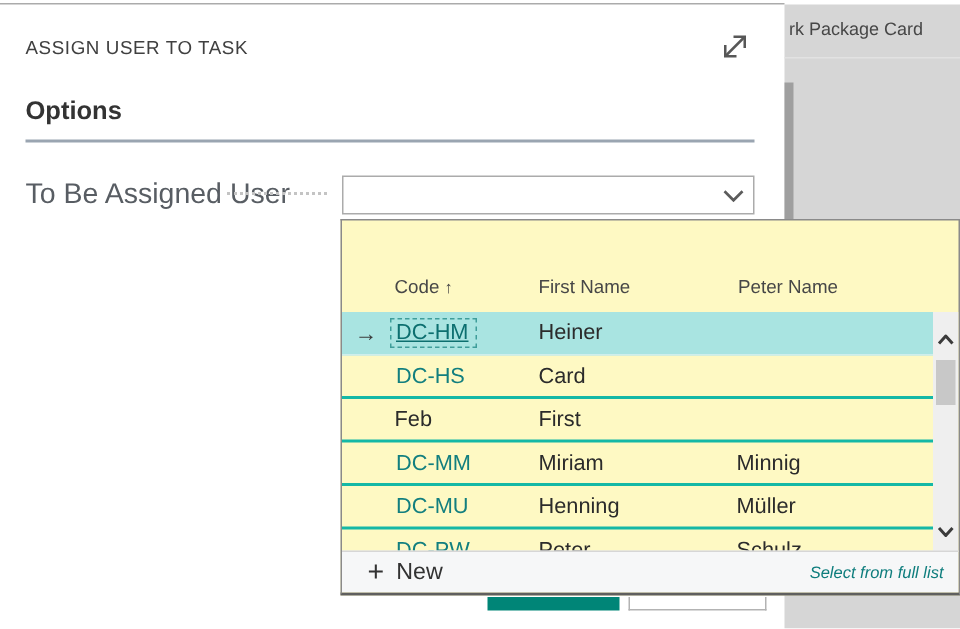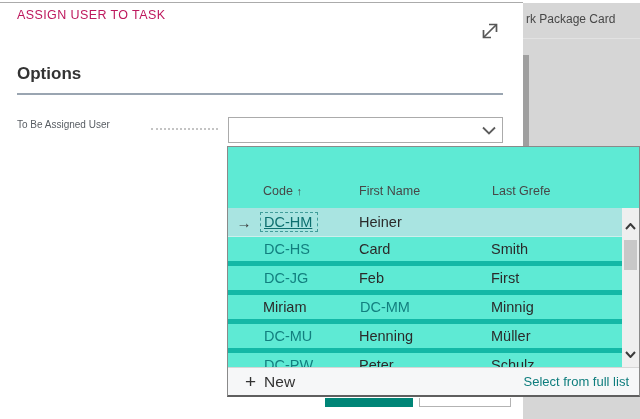--- a/index.html
+++ b/index.html
@@ -13,63 +13,63 @@
   .abs { position:absolute; }
 
   
   .backdrop { left:523px; top:3px; width:117px; height:416px; background:#d6d6d6; z-index:1; }
   .backdrop-title { position:absolute; left:3px; top:9px; font-size:12px; color:#474747; white-space:nowrap; }
   .backdrop-line { position:absolute; left:0; top:35px; width:100%; height:1px; background:#e2e2e2; }
   .backdrop-scrollstrip { position:absolute; left:0; top:52px; width:6px; height:91px; background:#9f9f9f; }
 
   
   .dialog-top-border { left:0; top:2px; width:523px; height:1px; background:#ababab; z-index:2; }
-  .dialog-title { left:17px; top:8px; font-size:12.5px; letter-spacing:0.4px; color:#be185d; z-index:2; }
+  .dialog-title { left:17px; top:25px; font-size:12.5px; letter-spacing:0.4px; color:#404040; z-index:2; }
   .expand-icon { left:478px; top:19px; width:24px; height:24px; z-index:2; cursor:pointer; }
   .section-heading { left:17px; top:64px; font-size:17px; font-weight:bold; color:#333333; z-index:2; }
   .section-rule { left:17px; top:93px; width:486px; height:2px; background:#9aa5b1; z-index:2; }
 
-  .field-label { left:17px; top:119px; font-size:10px; color:#585d63; z-index:2; }
+  .field-label { left:17px; top:119px; font-size:19px; color:#585d63; z-index:2; }
   .dotted-leader { left:151px; top:128px; width:67px; height:2px; border-top:2px dotted #c4c4c4; z-index:2; }
   .combobox { left:228px; top:117px; width:275px; height:26px; background:#fff; border:1px solid #ababab; z-index:2; display:flex; align-items:center; }
   .combobox input { flex:1; border:none; outline:none; height:100%; padding:0 6px; font-size:13.5px; background:transparent; font-family:inherit; }
   .combo-chevron { width:26px; height:100%; display:flex; align-items:center; justify-content:center; cursor:pointer; }
 
   
   .btn-primary-clip { left:325px; top:398px; width:88px; height:9px; background:#008577; z-index:2; }
   .btn-secondary-clip { left:419px; top:398px; width:92px; height:9px; background:#ffffff; border:1px solid #b3b3b3; border-top:none; z-index:2; }
 
   
-  .dropdown { left:227px; top:146px; width:413px; height:251px; background:#5eead4; border:1px solid #8a8a8a; border-bottom:2px solid #5f5f5f; z-index:3; overflow:hidden; }
+  .dropdown { left:227px; top:146px; width:413px; height:251px; background:#fef9c3; border:1px solid #8a8a8a; border-bottom:2px solid #5f5f5f; z-index:3; overflow:hidden; }
   .dd-header { position:absolute; left:0; top:0; width:100%; height:61px; }
   .dd-header .hdr { position:absolute; bottom:10px; font-size:12.5px; color:#474747; white-space:nowrap; }
   .hdr-code { left:35px; }
   .hdr-first { left:131px;margin-top:18px; }
   .hdr-last { left:264px; }
   .sort-arrow { font-size:11px; color:#474747; }
 
   .dd-list { position:absolute; left:0; top:61px; right:17px; height:160px; overflow:hidden; }
-  .dd-row { display:grid; grid-template-columns:32px 96px 132px 1fr; align-items:center; height:29px; border-bottom:5px solid #14b8a6; font-size:14.5px; color:#2b2b2b; cursor:pointer; background:transparent; }
+  .dd-row { display:grid; grid-template-columns:32px 96px 132px 1fr; align-items:center; height:29px; border-bottom:2px solid #14b8a6; font-size:14.5px; color:#2b2b2b; cursor:pointer; background:transparent; }
   .dd-row.selected { background:#a9e4e1; border-bottom:1px solid #cfeeec; }
   .row-arrow { justify-self:center; font-size:15px; color:#3a3a3a; }
   .cell { white-space:nowrap; overflow:hidden; }
   .cell.code { color:#127f7f; padding-left:4px; }
   .cell.code.focused { text-decoration:underline; outline:1px dashed #3f9d9a; outline-offset:-1px; padding:2px 6px 2px 4px; width:max-content; color:#0c6f6f;margin-top:8px; }
   .cell.name { padding-left:3px; }
 
   .dd-scrollbar { position:absolute; right:0; top:61px; width:17px; height:160px; background:#efefef; }
   .sb-btn { position:absolute; left:0; width:17px; height:16px; display:flex; align-items:center; justify-content:center; cursor:pointer; }
   .sb-up { top:10px; }
   .sb-down { bottom:6px; }
   .sb-thumb { position:absolute; left:2px; top:32px; width:13px; height:30px; background:#c8c8c8; cursor:grab; }
 
   .dd-footer { position:absolute; left:0; bottom:0; width:100%; height:28px; border-top:1px solid #d6d6d6; display:flex; align-items:center; justify-content:space-between; padding:0 10px 0 17px; background:#f6f7f8; }
   .footer-new { display:flex; align-items:center; gap:8px; font-size:15.5px; color:#333; cursor:pointer; }
   .plus-glyph { font-size:19px; font-weight:300; color:#333; line-height:1; }
-  .footer-select { font-size:13px; color:#0e7d7d; cursor:pointer; }
+  .footer-select { font-size:11px; color:#0e7d7d; cursor:pointer;font-style:italic; }
 </style>
 </head>
 <body>
 
 <div class="abs backdrop">
   <div class="backdrop-title">rk Package Card</div>
   <div class="backdrop-line"></div>
   <div class="backdrop-scrollstrip"></div>
 </div>
 
@@ -101,45 +101,43 @@
 <div class="abs btn-secondary-clip"></div>
 
 <div class="abs dropdown">
 
   <div class="dd-header">
     <span class="hdr hdr-code">
       <span>Code</span>
       <span class="sort-arrow">↑</span>
     </span>
     <span class="hdr hdr-first">First Name</span>
-    <span class="hdr hdr-last">Last Grefe</span>
+    <span class="hdr hdr-last">Peter Name</span>
   </div>
 
   <div class="dd-list">
     <div class="dd-row selected">
       <span class="row-arrow">→</span>
       <span><span class="cell code focused">DC-HM</span></span>
       <span class="cell name">Heiner</span>
     </div>
     <div class="dd-row">
       <span></span>
       <span class="cell code">DC-HS</span>
       <span class="cell name">Card</span>
-      <span class="cell name">Smith</span>
     </div>
     <div class="dd-row">
       <span></span>
-      <span class="cell code">DC-JG</span>
       <span class="cell name">Feb</span>
       <span class="cell name">First</span>
     </div>
     <div class="dd-row">
       <span></span>
+      <span class="cell code">DC-MM</span>
       <span class="cell name">Miriam</span>
-      <span class="cell code">DC-MM</span>
       <span class="cell name">Minnig</span>
     </div>
     <div class="dd-row">
       <span></span>
       <span class="cell code">DC-MU</span>
       <span class="cell name">Henning</span>
       <span class="cell name">Müller</span>
     </div>
     <div class="dd-row">
       <span></span>

